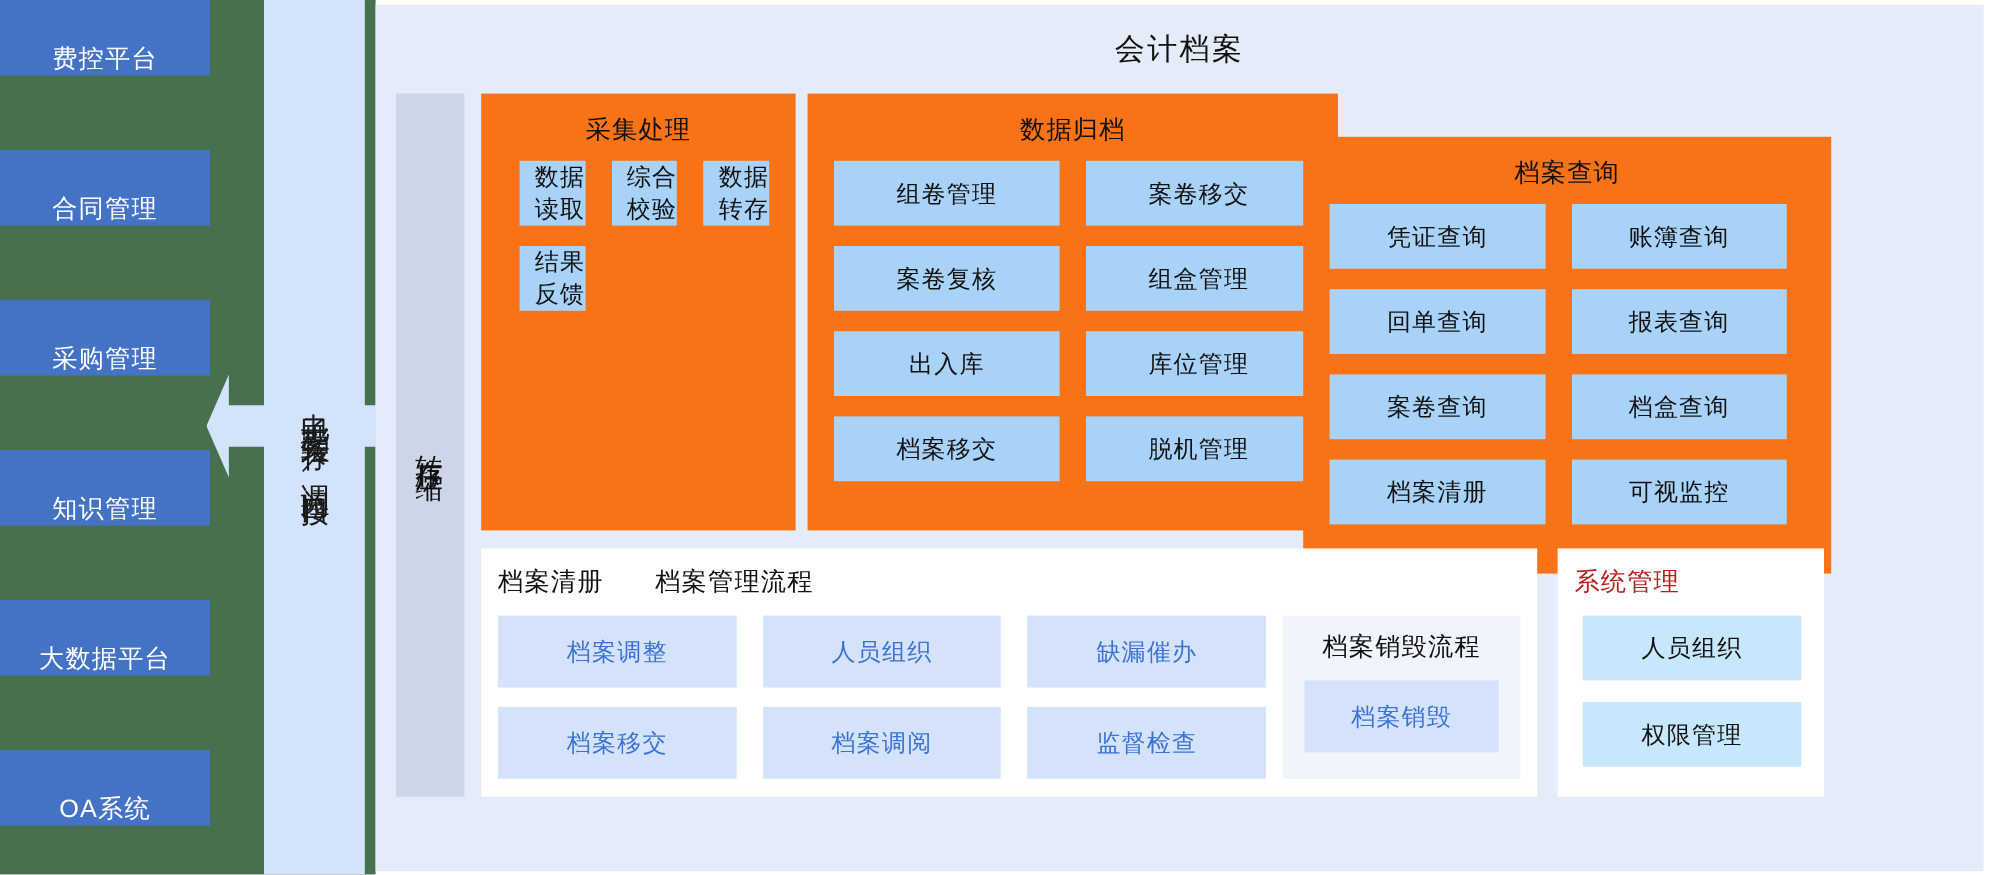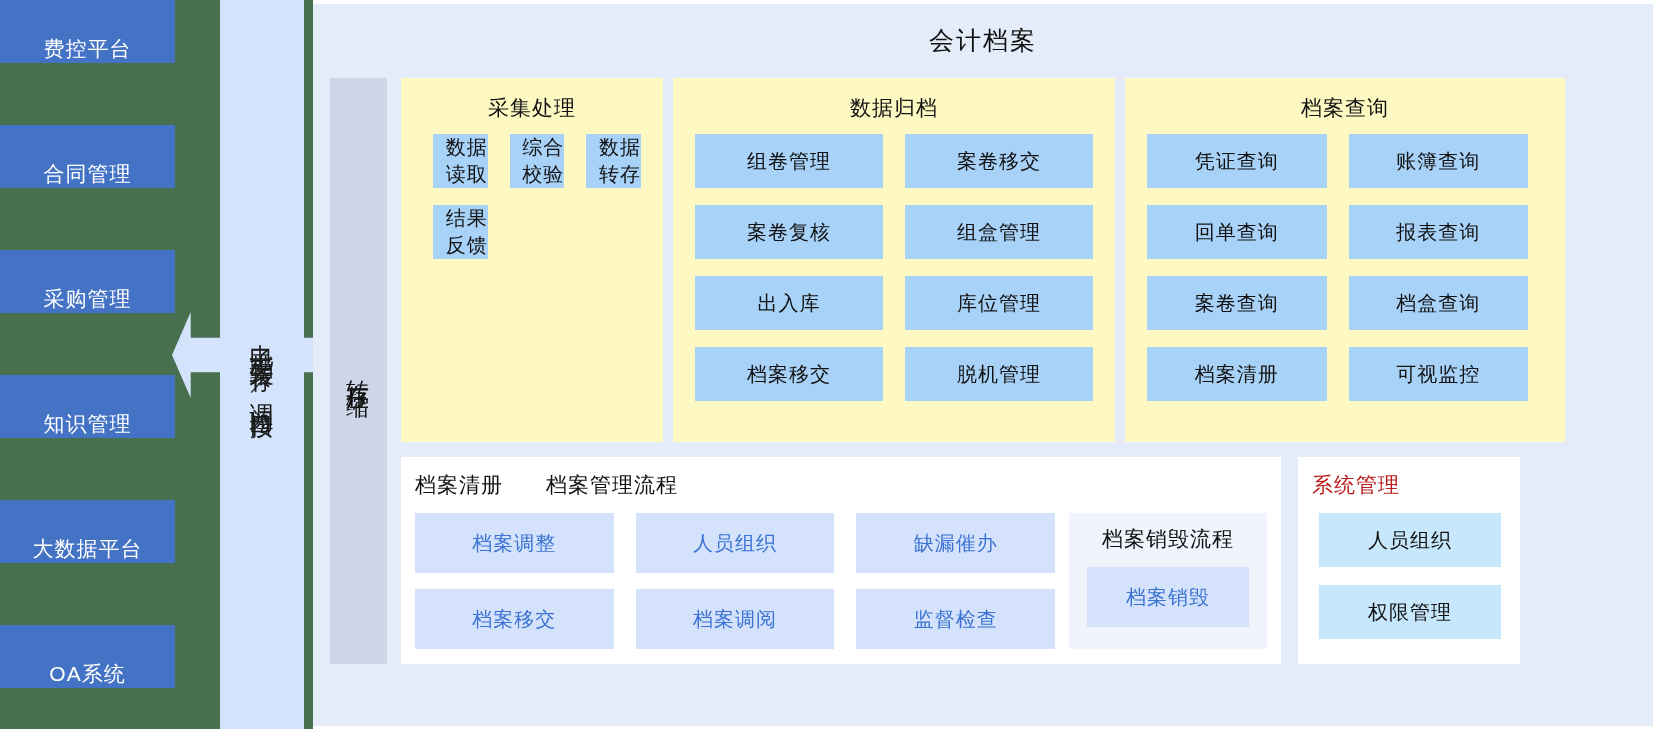--- a/index.html
+++ b/index.html
@@ -127,21 +127,21 @@
     writing-mode: vertical-rl;
     text-orientation: upright;
     font-size: 23px;
     color: #111111;
     letter-spacing: 5px;
   }
 
   
   .group-card {
     position: absolute;
-    background: #fef9c3;
+    background: #f97316;
     top: 74px;
     height: 364px;
   }
   .group-title {
     position: absolute;
     left: 0;
     top: 16px;
     width: 100%;
     text-align: center;
     font-size: 21px;
@@ -326,21 +326,21 @@
             <div class="cell">组卷管理</div>
             <div class="cell">案卷移交</div>
             <div class="cell">案卷复核</div>
             <div class="cell">组盒管理</div>
             <div class="cell">出入库</div>
             <div class="cell">库位管理</div>
             <div class="cell">档案移交</div>
             <div class="cell">脱机管理</div>
           </div>
         </div>
-        <div class="group-card" style="left: 812px; width: 440px;">
+        <div class="group-card" style="left: 773px; width: 440px; margin-top: 36px;">
           <div class="group-title">档案查询</div>
           <div class="grid" style="grid-template-columns: repeat(2, 1fr); padding-left: 22px; padding-right: 37px;">
             <div class="cell">凭证查询</div>
             <div class="cell">账簿查询</div>
             <div class="cell">回单查询</div>
             <div class="cell">报表查询</div>
             <div class="cell">案卷查询</div>
             <div class="cell">档盒查询</div>
             <div class="cell">档案清册</div>
             <div class="cell">可视监控</div>

